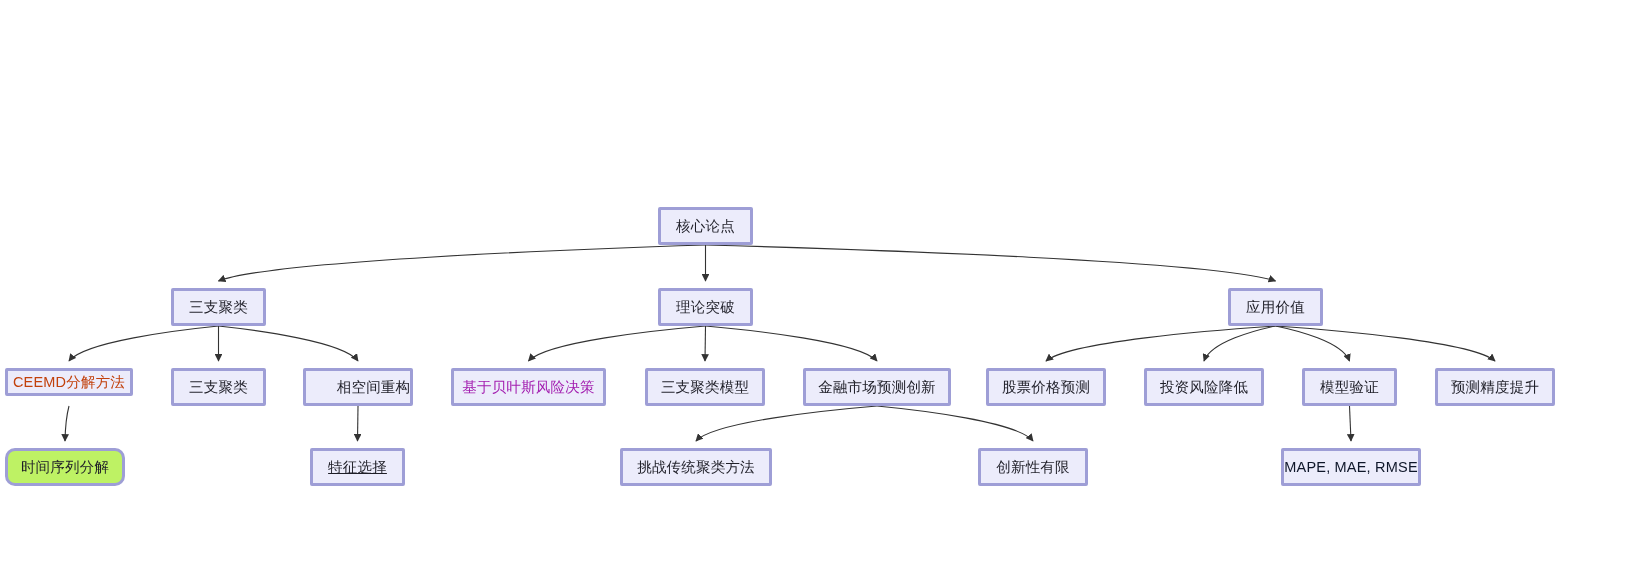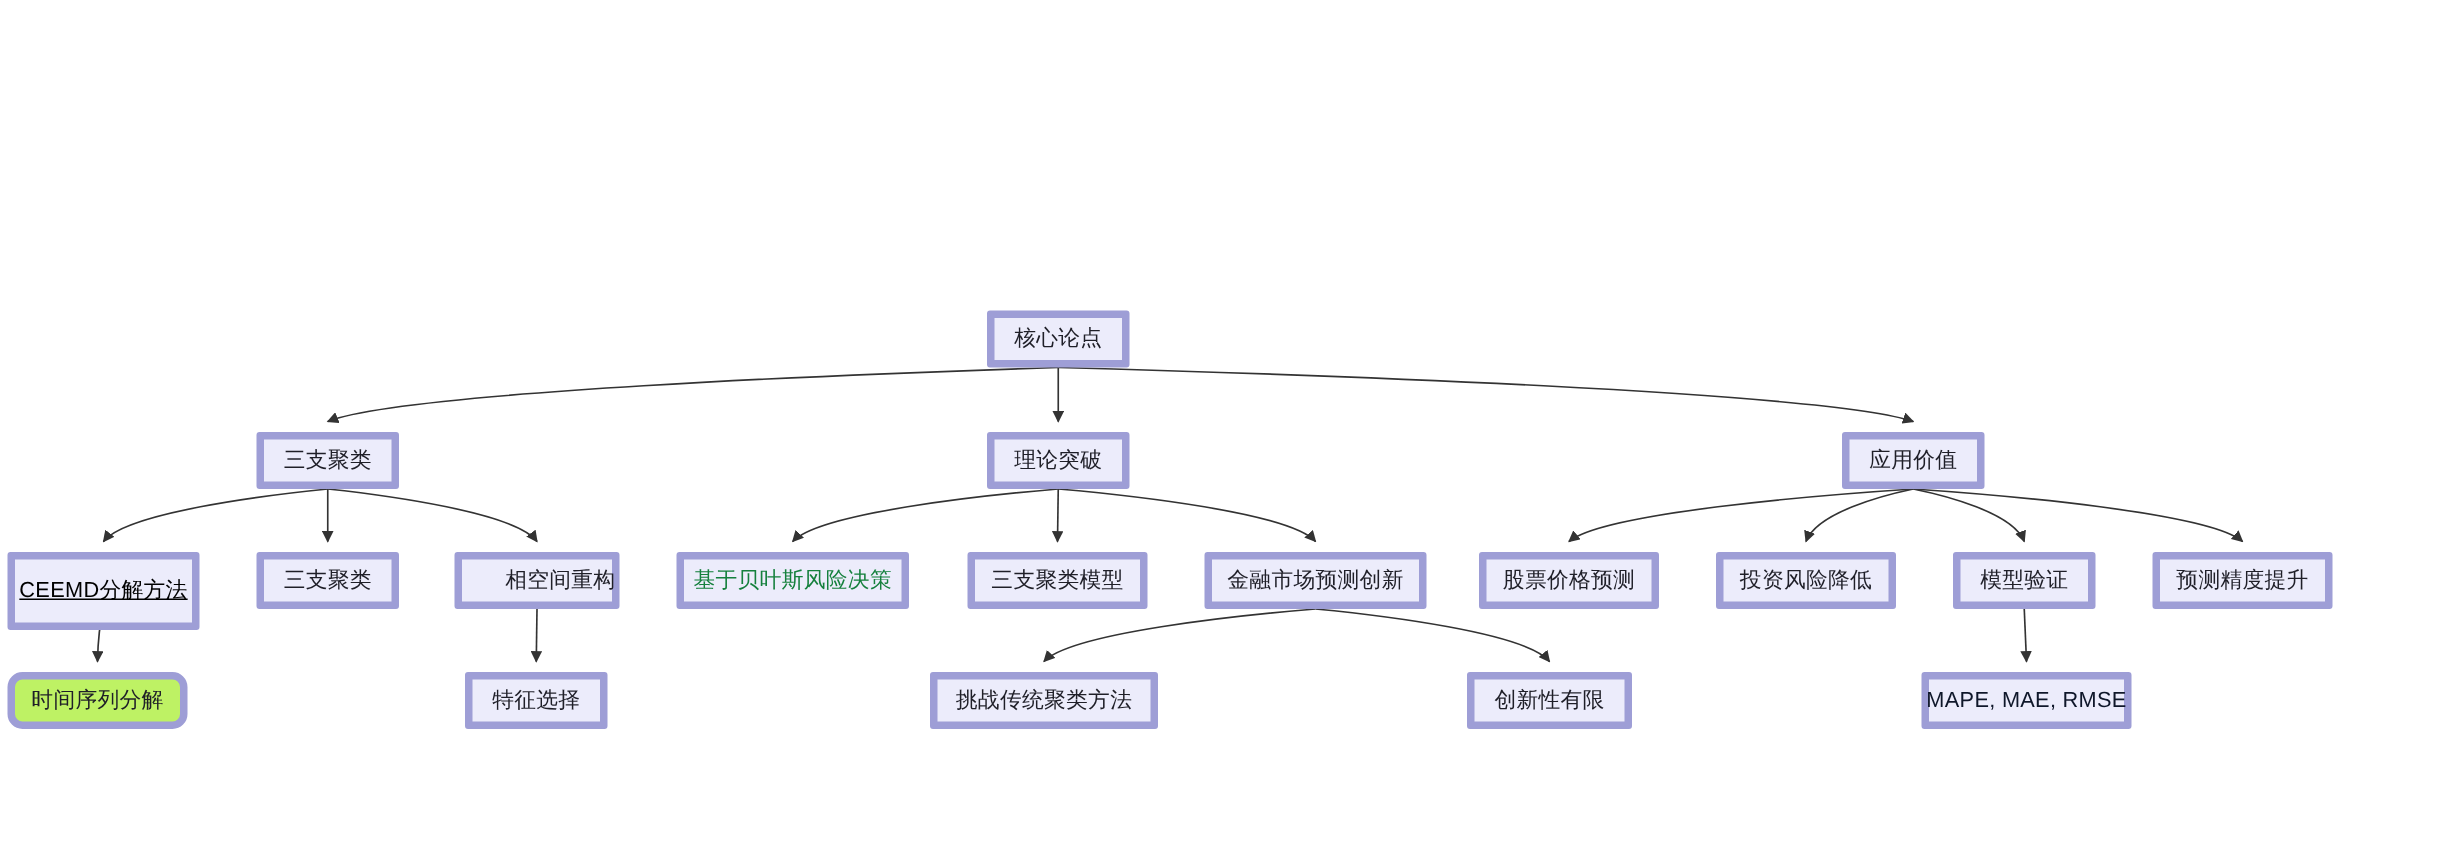--- a/index.html
+++ b/index.html
@@ -20,21 +20,21 @@
     left: 0;
     top: 0;
     width: 1628px;
     height: 576px;
     pointer-events: none;
   }
   .node {
     position: absolute;
     box-sizing: border-box;
     background: #ececfb;
-    border: 5px solid #000000;
+    border: 3px solid #000000;
     border-radius: 2px;
     display: flex;
     align-items: center;
     justify-content: center;
     color: #1f1f28;
     font-size: 14.5px;
     line-height: 1;
     white-space: nowrap;
     letter-spacing: 0.2px;
   }
@@ -79,30 +79,30 @@
       </div>
       <div class="node" style="left: 171px; top: 288px; width: 95px; height: 38px; background: rgb(236, 236, 251); border-color: rgb(158, 158, 214); color: rgb(31, 31, 40);">
         <span class="node-label">三支聚类</span>
       </div>
       <div class="node" style="left: 658px; top: 288px; width: 95px; height: 38px; background: rgb(236, 236, 251); border-color: rgb(158, 158, 214); color: rgb(31, 31, 40);">
         <span class="node-label">理论突破</span>
       </div>
       <div class="node" style="left: 1228px; top: 288px; width: 95px; height: 38px; background: rgb(236, 236, 251); border-color: rgb(158, 158, 214); color: rgb(31, 31, 40);">
         <span class="node-label">应用价值</span>
       </div>
-      <div class="node" style="left: 5px; top: 368px; width: 128px; height: 52px; background: rgb(236, 236, 251); border-color: rgb(158, 158, 214); color: #000000; text-decoration: underline;">
+      <div class="node" style="left: 5px; top: 368px; width: 128px; height: 28px; background: rgb(236, 236, 251); border-color: rgb(158, 158, 214); color: #c2410c;">
         <span class="node-label">CEEMD分解方法</span>
       </div>
       <div class="node" style="left: 171px; top: 368px; width: 95px; height: 38px; background: rgb(236, 236, 251); border-color: rgb(158, 158, 214); color: rgb(31, 31, 40);">
         <span class="node-label">三支聚类</span>
       </div>
       <div class="node" style="left: 303px; top: 368px; width: 110px; height: 38px; background: rgb(236, 236, 251); border-color: rgb(158, 158, 214); color: rgb(31, 31, 40); padding-left: 31px;">
         <span class="node-label">相空间重构</span>
       </div>
-      <div class="node" style="left: 451px; top: 368px; width: 155px; height: 38px; background: rgb(236, 236, 251); border-color: rgb(158, 158, 214); color: #15803d;">
+      <div class="node" style="left: 451px; top: 368px; width: 155px; height: 38px; background: rgb(236, 236, 251); border-color: rgb(158, 158, 214); color: #a21caf;">
         <span class="node-label">基于贝叶斯风险决策</span>
       </div>
       <div class="node" style="left: 645px; top: 368px; width: 120px; height: 38px; background: rgb(236, 236, 251); border-color: rgb(158, 158, 214); color: rgb(31, 31, 40);">
         <span class="node-label">三支聚类模型</span>
       </div>
       <div class="node" style="left: 803px; top: 368px; width: 148px; height: 38px; background: rgb(236, 236, 251); border-color: rgb(158, 158, 214); color: rgb(31, 31, 40);">
         <span class="node-label">金融市场预测创新</span>
       </div>
       <div class="node" style="left: 986px; top: 368px; width: 120px; height: 38px; background: rgb(236, 236, 251); border-color: rgb(158, 158, 214); color: rgb(31, 31, 40);">
         <span class="node-label">股票价格预测</span>
@@ -112,21 +112,21 @@
       </div>
       <div class="node" style="left: 1302px; top: 368px; width: 95px; height: 38px; background: rgb(236, 236, 251); border-color: rgb(158, 158, 214); color: rgb(31, 31, 40);">
         <span class="node-label">模型验证</span>
       </div>
       <div class="node" style="left: 1435px; top: 368px; width: 120px; height: 38px; background: rgb(236, 236, 251); border-color: rgb(158, 158, 214); color: rgb(31, 31, 40);">
         <span class="node-label">预测精度提升</span>
       </div>
       <div class="node" style="left: 5px; top: 448px; width: 120px; height: 38px; background: #bef264; border-color: rgb(158, 158, 214); color: rgb(31, 31, 40); border-radius: 10px;">
         <span class="node-label">时间序列分解</span>
       </div>
-      <div class="node" style="left: 310px; top: 448px; width: 95px; height: 38px; background: rgb(236, 236, 251); border-color: rgb(158, 158, 214); color: rgb(31, 31, 40);">
+      <div class="node" style="left: 310px; top: 448px; width: 95px; height: 38px; background: rgb(236, 236, 251); border-color: rgb(158, 158, 214); color: rgb(31, 31, 40); text-decoration: underline;">
         <span class="node-label">特征选择</span>
       </div>
       <div class="node" style="left: 620px; top: 448px; width: 152px; height: 38px; background: rgb(236, 236, 251); border-color: rgb(158, 158, 214); color: rgb(31, 31, 40);">
         <span class="node-label">挑战传统聚类方法</span>
       </div>
       <div class="node" style="left: 978px; top: 448px; width: 110px; height: 38px; background: rgb(236, 236, 251); border-color: rgb(158, 158, 214); color: rgb(31, 31, 40);">
         <span class="node-label">创新性有限</span>
       </div>
       <div class="node" style="left: 1281px; top: 448px; width: 140px; height: 38px; background: rgb(236, 236, 251); border-color: rgb(158, 158, 214); color: #0f172a;">
         <span class="node-label">MAPE, MAE, RMSE</span>

